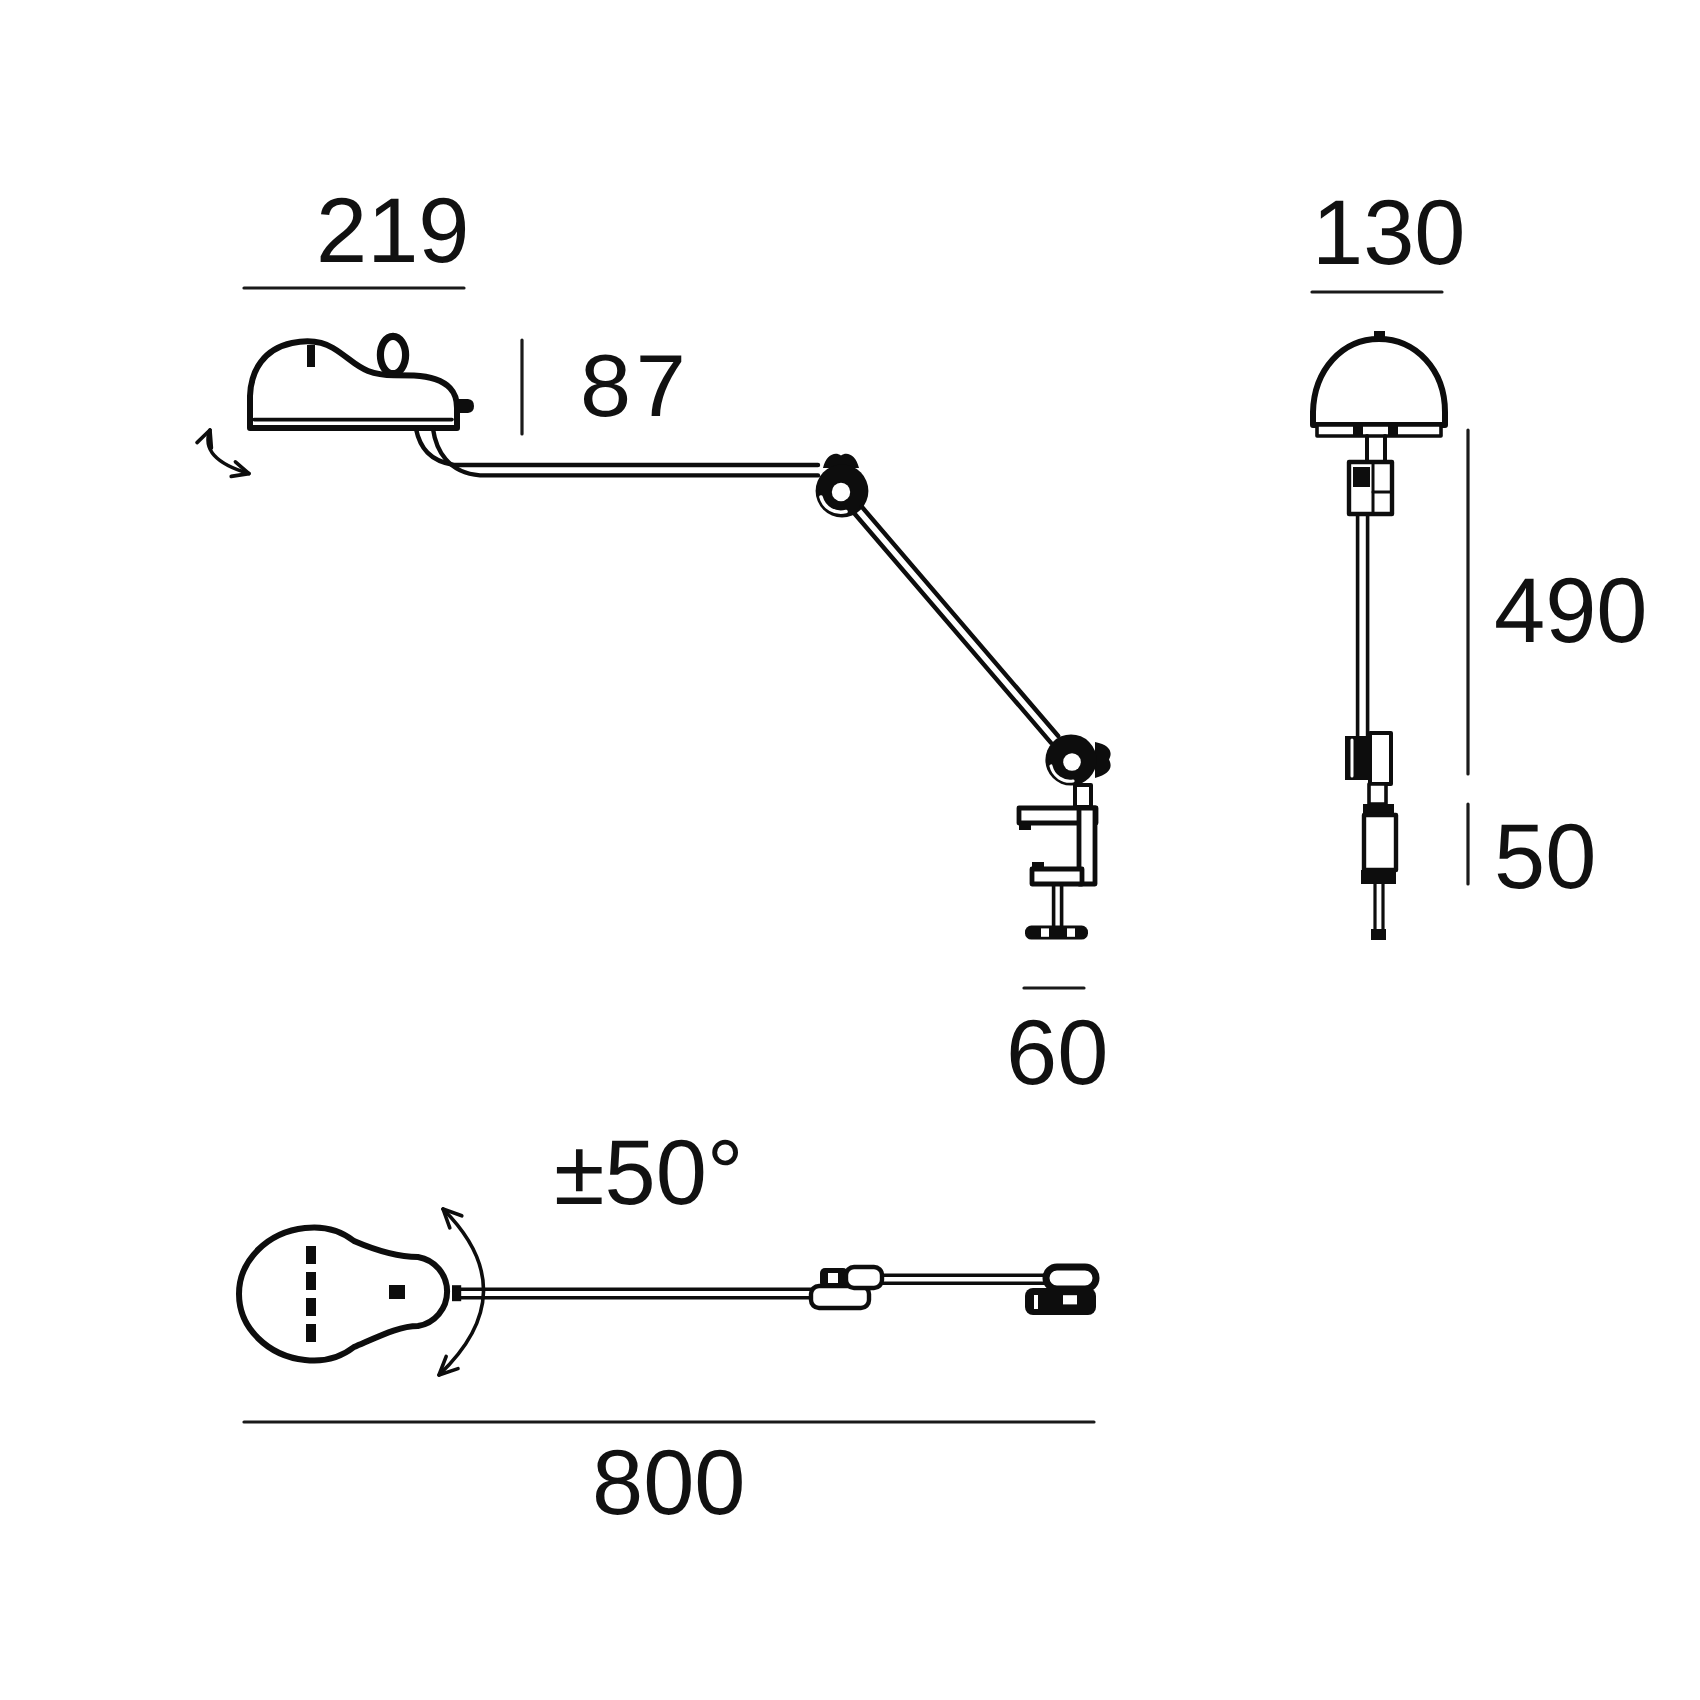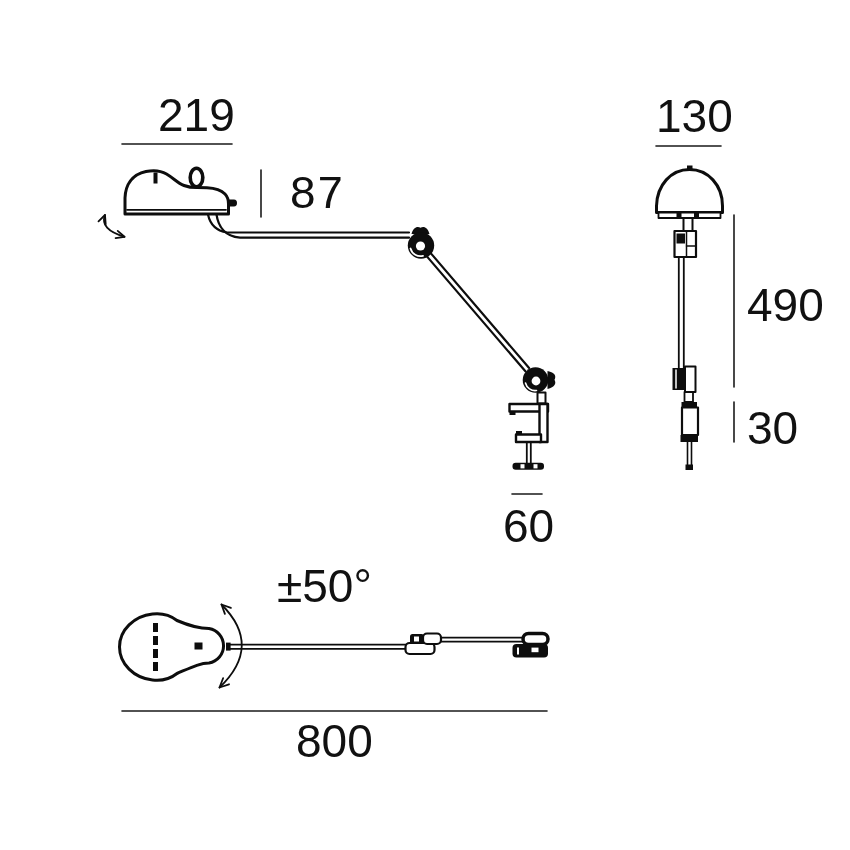--- a/index.html
+++ b/index.html
@@ -151,18 +151,18 @@
       </g>
     </g>
   </svg>
 
   <div class="dim-label" style="left:138px;top:92px;margin-left:20px;">219</div>
   <div class="dim-label" style="left:289px;top:173px;font-family:Liberation Mono, monospace;">87</div>
   <div class="dim-label" style="left:503px;top:503px;">60</div>
 
   <div class="dim-label" style="left:656px;top:93px;">130</div>
   <div class="dim-label" style="left:747px;top:282px;">490</div>
-  <div class="dim-label" style="left:747px;top:405px;">30</div>
+  <div class="dim-label" style="left:747px;top:405px;">50</div>
 
   <div class="dim-label" style="left:237px;top:563px;margin-left:40px;">±50°</div>
   <div class="dim-label" style="left:296px;top:718px;">800</div>
 
 </div>
 
 </body></html>

